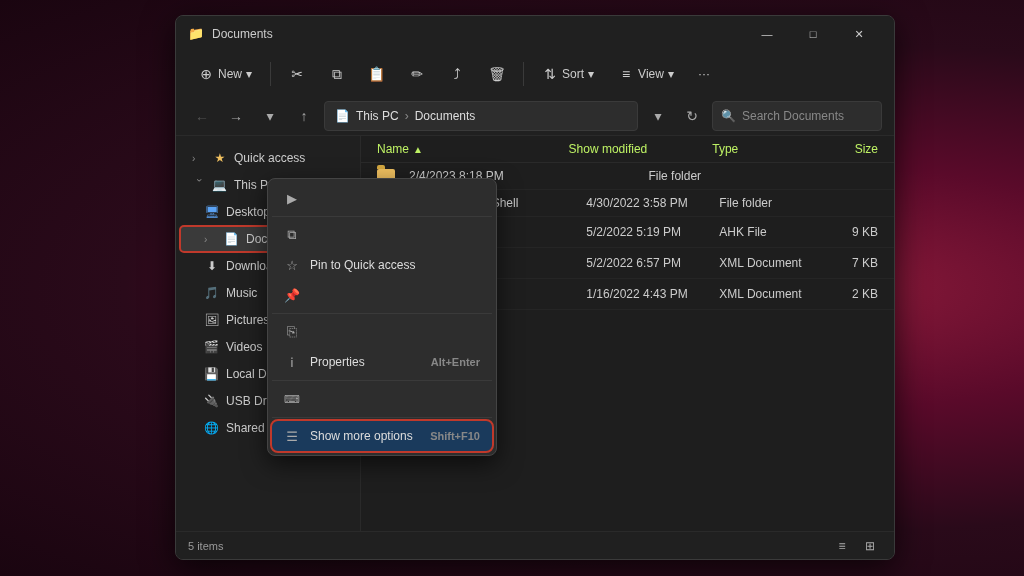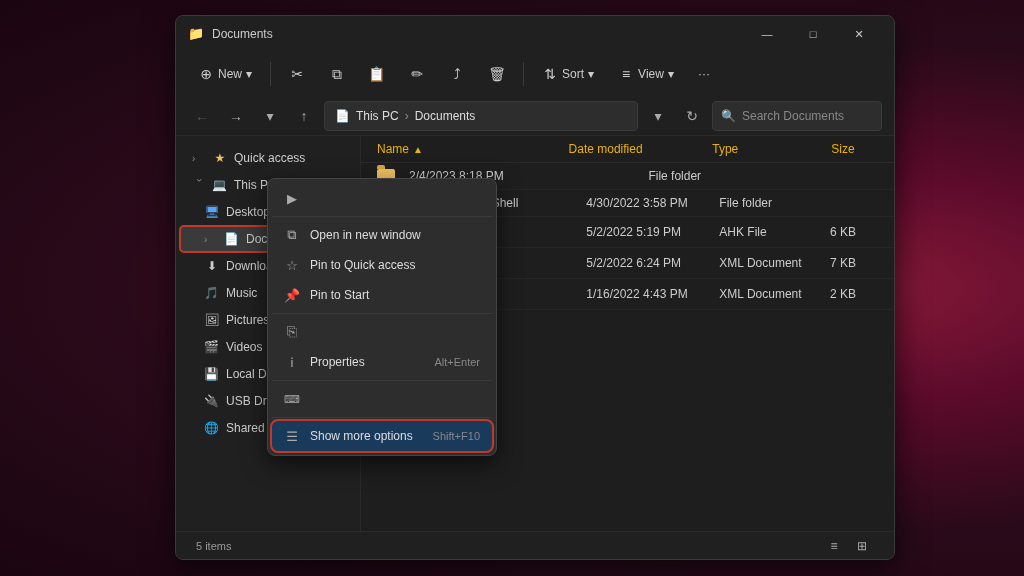--- a/index.html
+++ b/index.html
@@ -222,29 +222,29 @@
       flex: 1;
       background: #1e1e1e;
       overflow-y: auto;
     }
     .file-list-header {
       display: flex;
       align-items: center;
       padding: 6px 16px;
       border-bottom: 1px solid #2a2a2a;
       font-size: 12px;
-      color: #eab308;
+      color: #bef264;
       background: #1e1e1e;
       position: sticky;
       top: 0;
     }
     .col-name { flex: 2; cursor: pointer; display: flex; align-items: center; gap: 4px; }
     .col-date { flex: 1.5; }
     .col-type { flex: 1; }
-    .col-size { width: 70px; text-align: center; }
+    .col-size { width: 70px; text-align: right; }
     .sort-arrow { font-size: 10px; }
 
     .file-row {
       display: flex;
       align-items: center;
       padding: 6px 16px;
       cursor: pointer;
       font-size: 12px;
       color: #ccc;
       border-bottom: 1px solid #252525;
@@ -289,21 +289,21 @@
       justify-content: center;
       font-size: 8px;
       font-weight: bold;
       color: white;
     }
 
     .status-bar {
       display: flex;
       align-items: center;
       justify-content: space-between;
-      padding: 4px 20px;
+      padding: 4px 12px;
       height: 28px;
       background: #202020;
       border-top: 1px solid #2a2a2a;
       font-size: 11px;
       color: #999;
       flex-shrink: 0;
     }
     .view-icons { display: flex; gap: 4px; }
     .view-icon-btn {
       width: 24px;
@@ -349,21 +349,21 @@
       width: 16px;
       height: 16px;
       flex-shrink: 0;
       display: flex;
       align-items: center;
       justify-content: center;
       font-size: 13px;
       color: #aaa;
     }
     .context-label { flex: 1; }
-    .context-shortcut { color: #888; font-size: 11px; }
+    .context-shortcut { color: #888; font-size: 11px; font-weight: bold; }
     .context-separator {
       height: 1px;
       background: #3a3a3a;
       margin: 3px 0;
     }
   </style>
 </head>
 <body>
 
 <div class="window">
@@ -492,21 +492,21 @@
       </div>
     </div>
 
     <div class="file-list">
       <div class="file-list-header">
         <div class="col-name">
           <span>Name</span>
           <span class="sort-arrow">▲</span>
         </div>
         <div class="col-date">
-          <span>Date modified</span>
+          <span>Show modified</span>
         </div>
         <div class="col-type">
           <span>Type</span>
         </div>
         <div class="col-size">
           <span>Size</span>
         </div>
       </div>
 
       <div class="file-row">
@@ -528,29 +528,29 @@
         <div class="col-size"></div>
       </div>
 
       <div class="file-row">
         <div class="file-icon-col">
           <div class="ahk-icon">H</div>
         </div>
         <div class="col-name">CenterWindow</div>
         <div class="col-date">5/2/2022 5:19 PM</div>
         <div class="col-type">AHK File</div>
-        <div class="col-size">6 KB</div>
+        <div class="col-size">9 KB</div>
       </div>
 
       <div class="file-row">
         <div class="file-icon-col">
           <div class="xml-icon">X</div>
         </div>
         <div class="col-name">—</div>
-        <div class="col-date">5/2/2022 6:24 PM</div>
+        <div class="col-date">5/2/2022 6:57 PM</div>
         <div class="col-type">XML Document</div>
         <div class="col-size">7 KB</div>
       </div>
 
       <div class="file-row">
         <div class="file-icon-col">
           <div class="xml-icon">X</div>
         </div>
         <div class="col-name">—</div>
         <div class="col-date">1/16/2022 4:43 PM</div>
@@ -571,31 +571,29 @@
 
 <div class="context-menu">
 
   <div class="context-item">
     <span class="context-icon">▶</span>
   </div>
   <div class="context-separator"></div>
 
   <div class="context-item">
     <span class="context-icon">⧉</span>
-    <span class="context-label">Open in new window</span>
   </div>
 
   <div class="context-item">
     <span class="context-icon">☆</span>
     <span class="context-label">Pin to Quick access</span>
   </div>
 
   <div class="context-item">
     <span class="context-icon">📌</span>
-    <span class="context-label">Pin to Start</span>
   </div>
   <div class="context-separator"></div>
 
   <div class="context-item">
     <span class="context-icon">⎘</span>
   </div>
 
   <div class="context-item">
     <span class="context-icon">ℹ</span>
     <span class="context-label">Properties</span>

